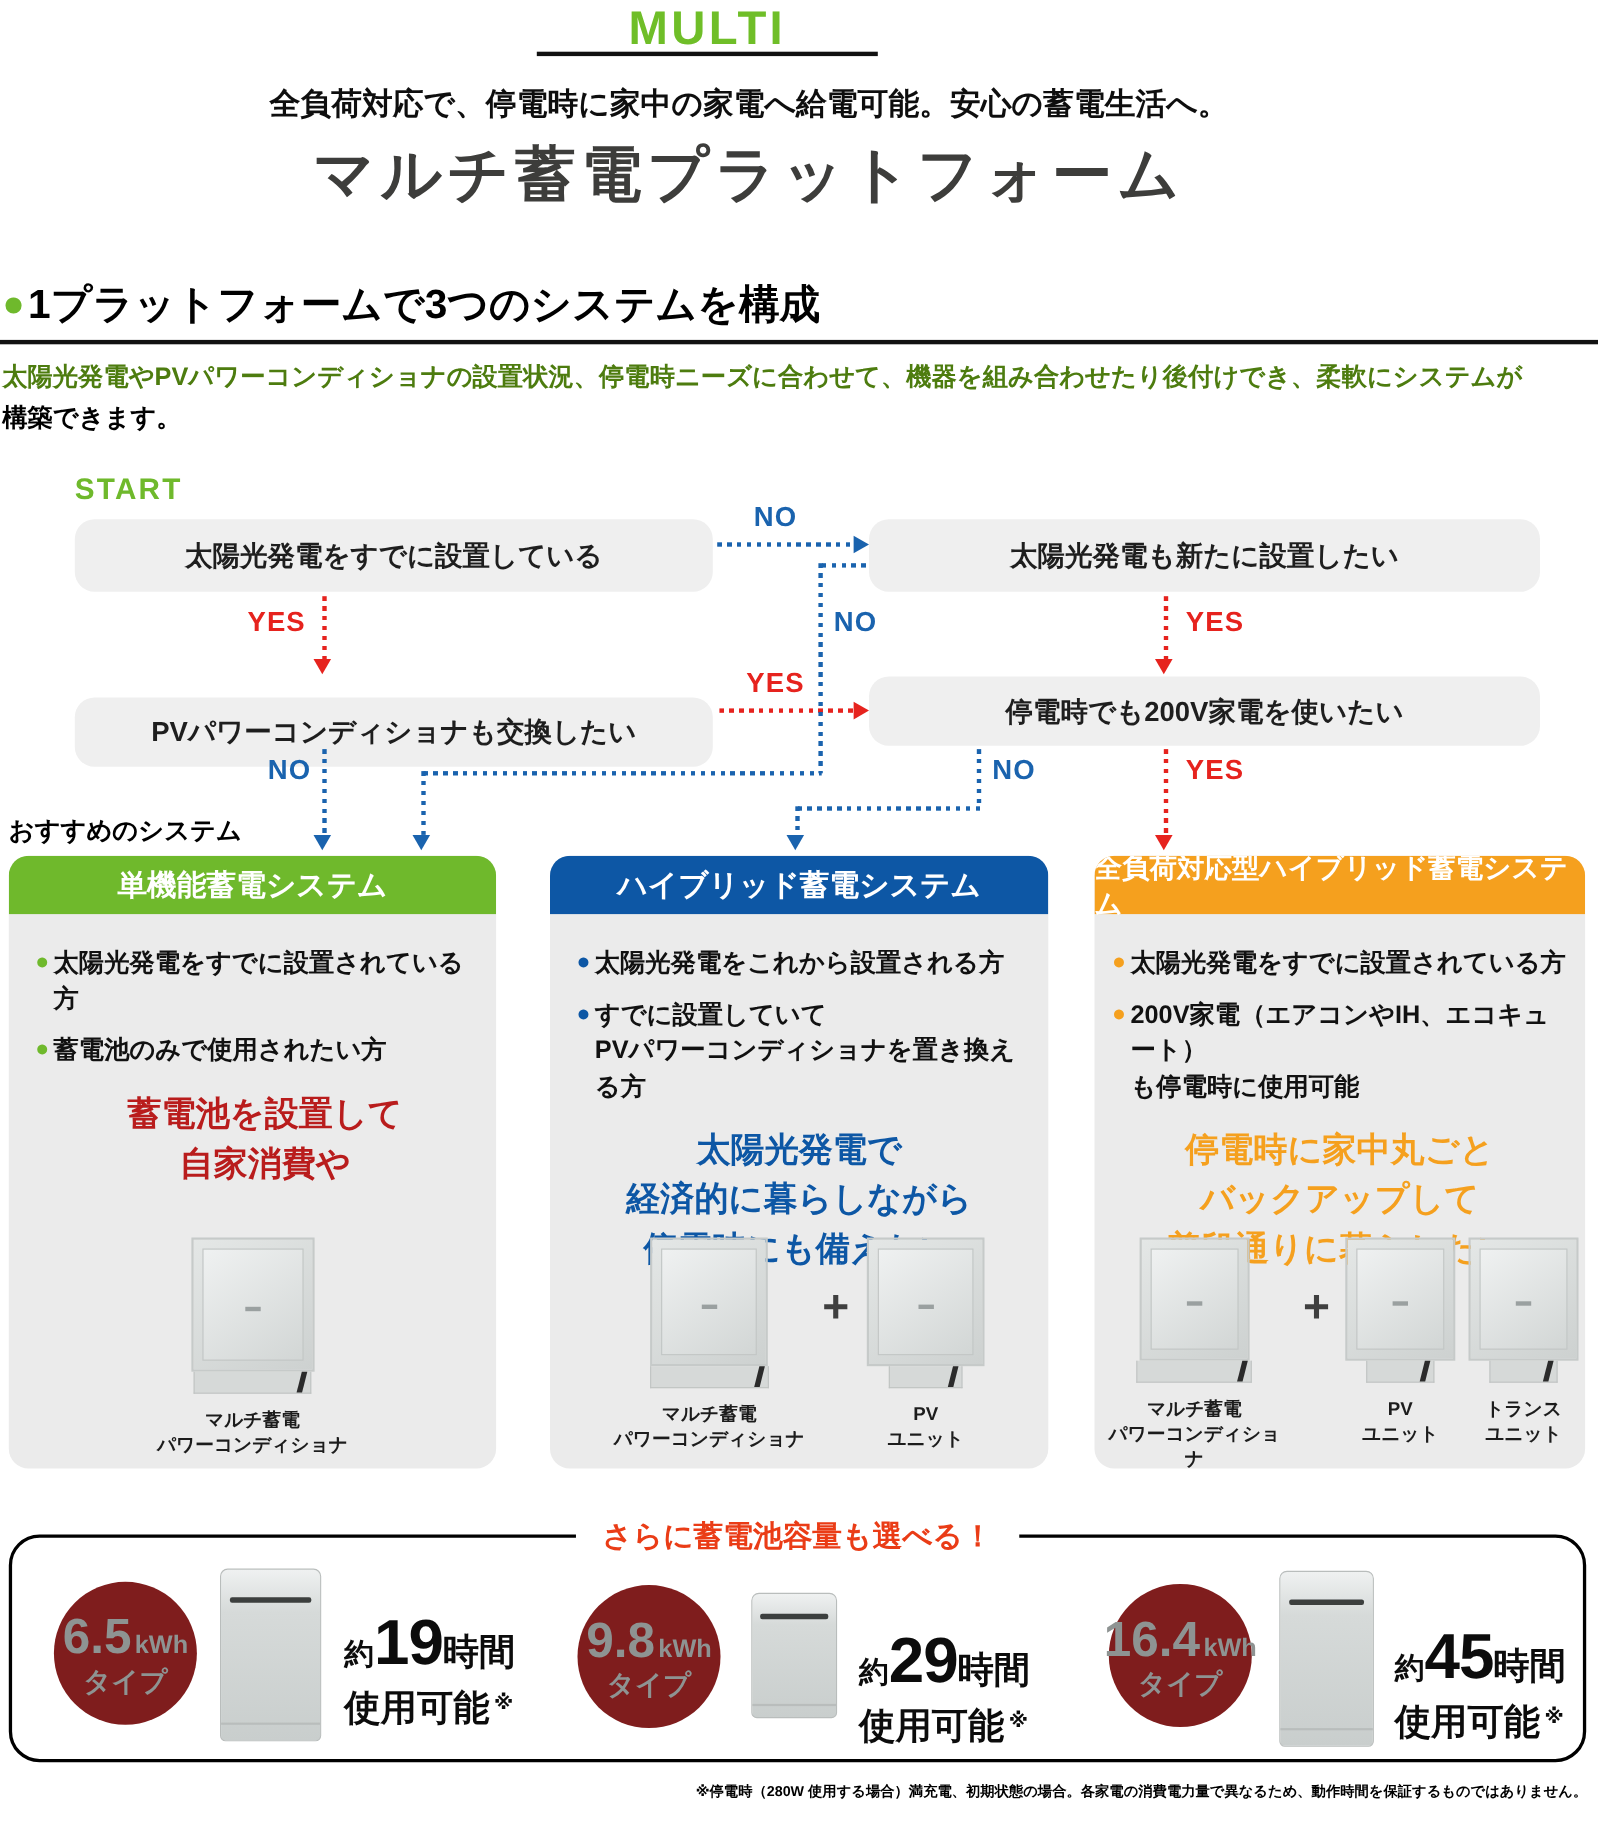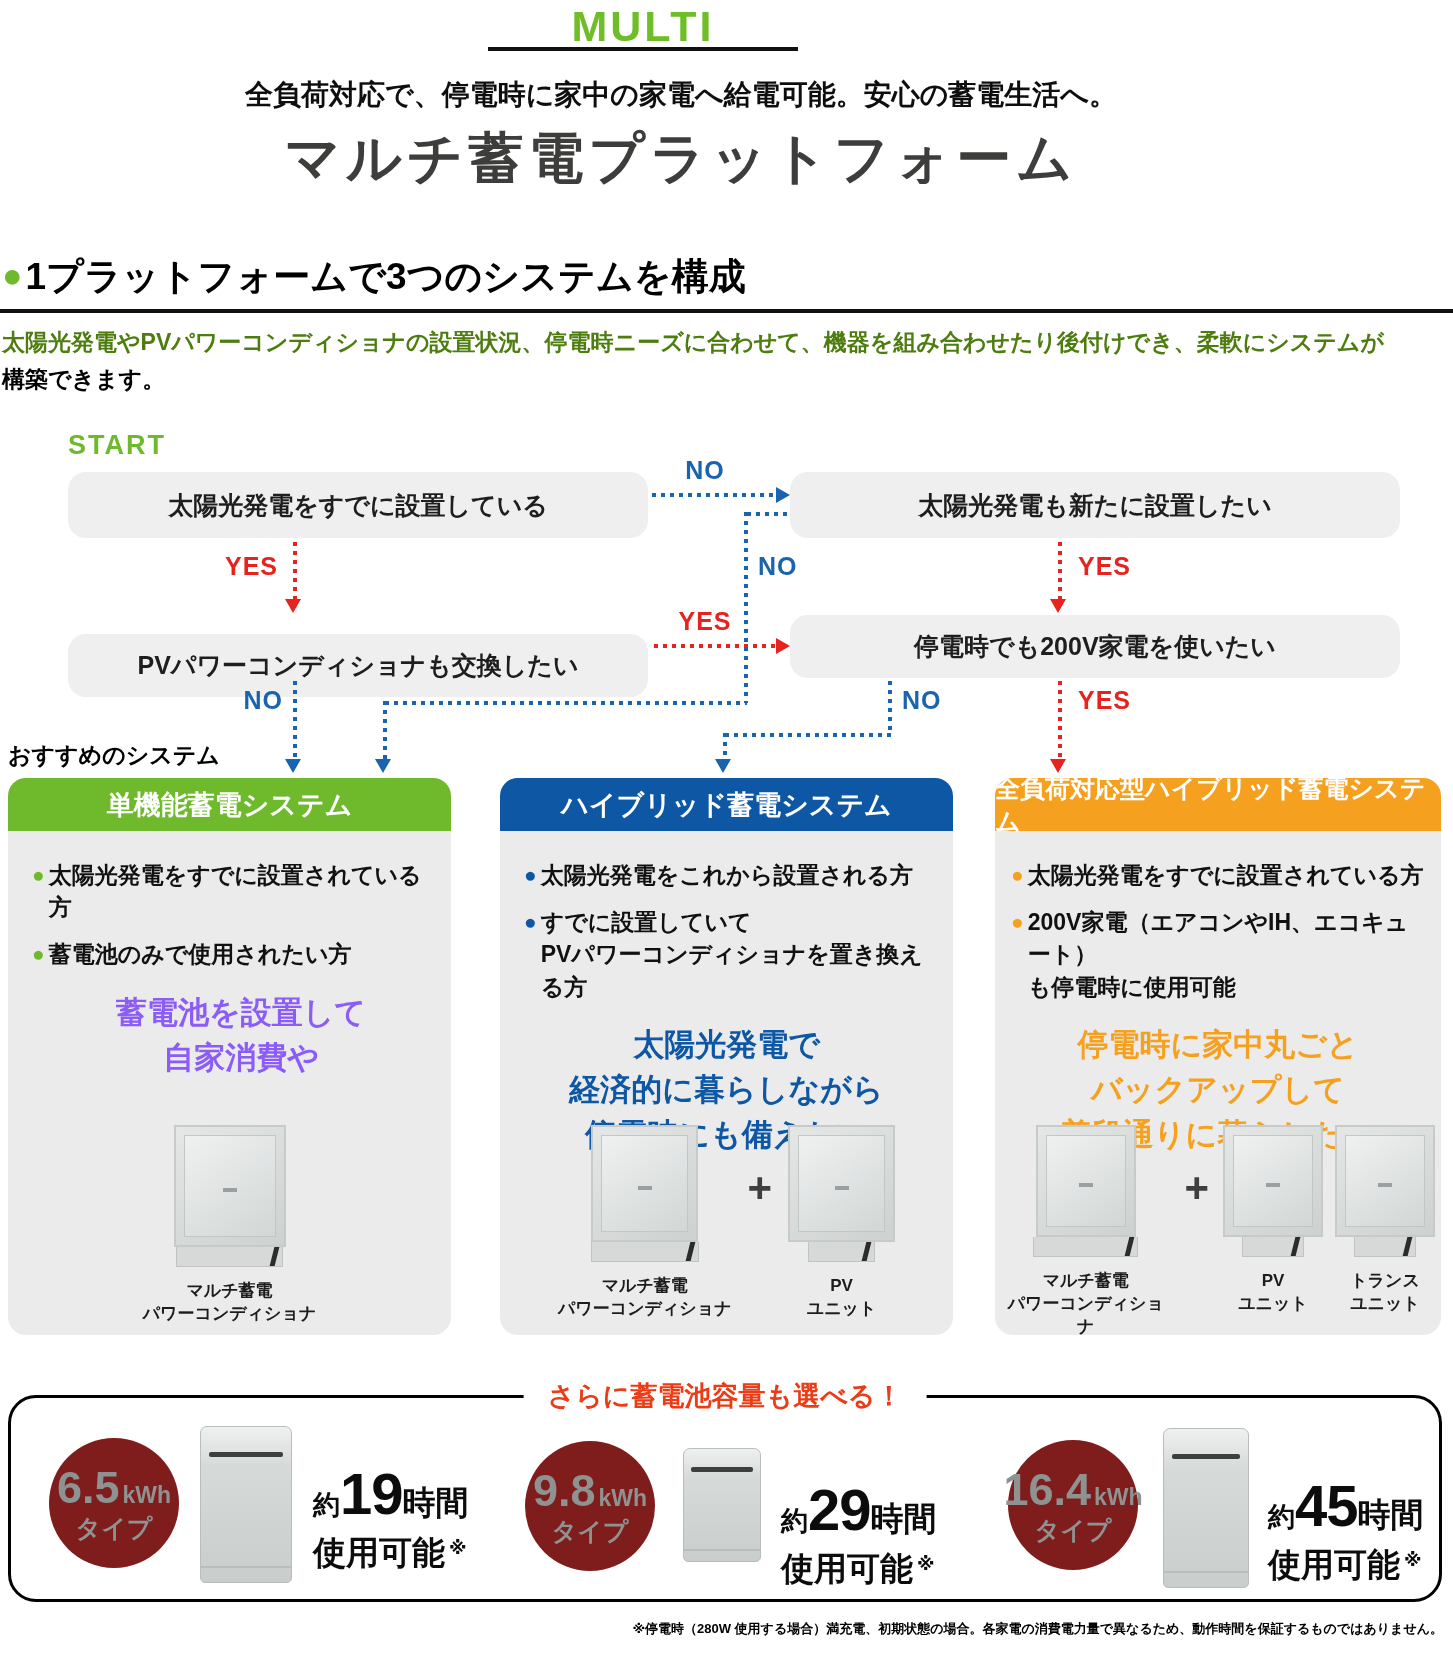--- a/index.html
+++ b/index.html
@@ -55,21 +55,21 @@
   .card3 .card-header { font-size:25px; }
   .card1 .card-header { background:#6fb92c; }
   .card2 .card-header { background:#0d57a5; }
   .card3 .card-header { background:#f5a01e; }
   .bullets { padding:28px 10px 0 24px; }
   .card3 .bullets { padding-left:16px; }
   .bullet { display:flex; margin-bottom:15px; font-size:23px; font-weight:700; color:#111; line-height:1.4; }
   .bdot { font-size:21px; margin-right:4px; line-height:1.5; }
   .card1 .bdot { color:#6fb92c; } .card2 .bdot { color:#0d57a5; } .card3 .bdot { color:#f5a01e; }
   .message { margin-top:20px; text-align:center; font-size:31px; font-weight:900; line-height:1.45; }
-  .card1 .message { color:#8b5cf6;margin-left:23px; } .card2 .message { color:#0d57a5; } .card3 .message { color:#f5a01e; }
+  .card1 .message { color:#b91c1c;margin-left:23px; } .card2 .message { color:#0d57a5; } .card3 .message { color:#f5a01e; }
   .devices { position:absolute; left:0; right:0; top:347px; display:flex; justify-content:center; align-items:flex-start; }
   .unit { display:flex; flex-direction:column; align-items:center; margin:0 8px; }
   .card3 .unit { margin:0 6px; }
   .pcs { position:relative; background:linear-gradient(145deg,#e4e7e6 0%,#cdd1d0 100%); border:2px solid #c6cac9; }
   .pcs-big { width:112px; height:122px; }
   .pcs-mid { width:107px; height:117px; }
   .pcs-sml { width:100px; height:112px; }
   .pcs::before { content:""; position:absolute; left:8px; right:8px; top:8px; bottom:8px;
     background:linear-gradient(145deg,#eff1f1 0%,#d2d6d5 100%); border:1px solid #c2c6c5; }
   .pcs-logo { position:absolute; left:50%; top:52%; width:14px; height:4px; transform:translateX(-50%);

